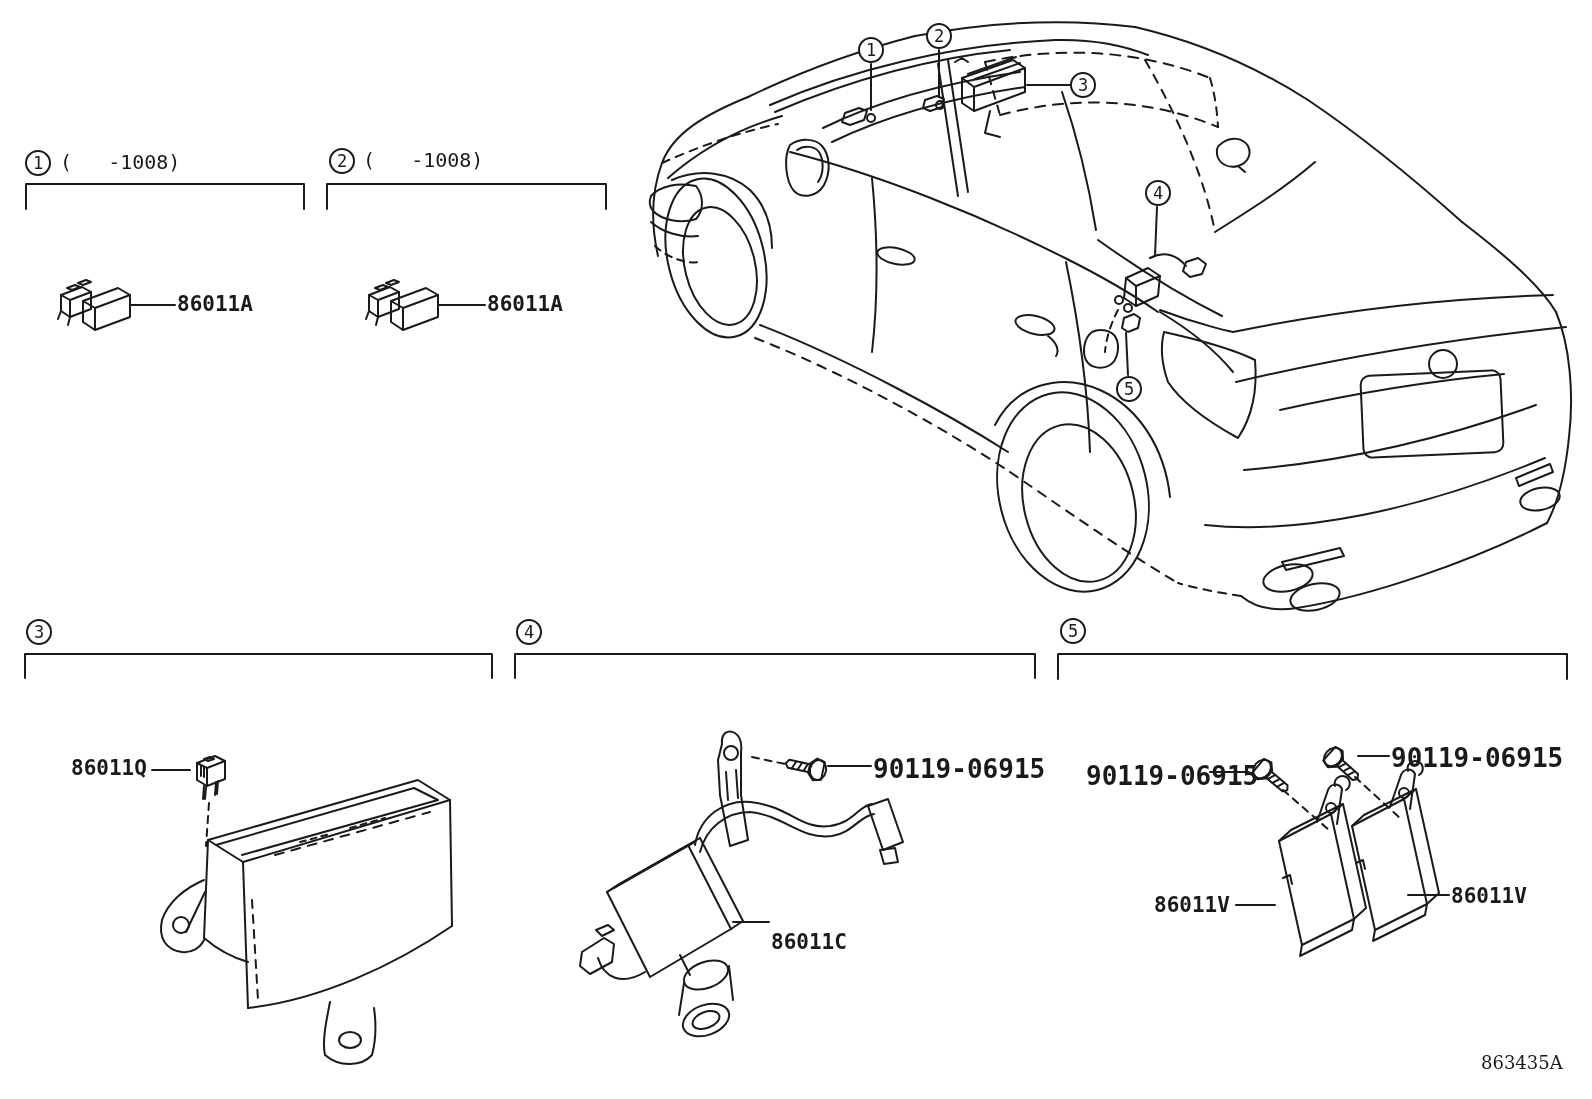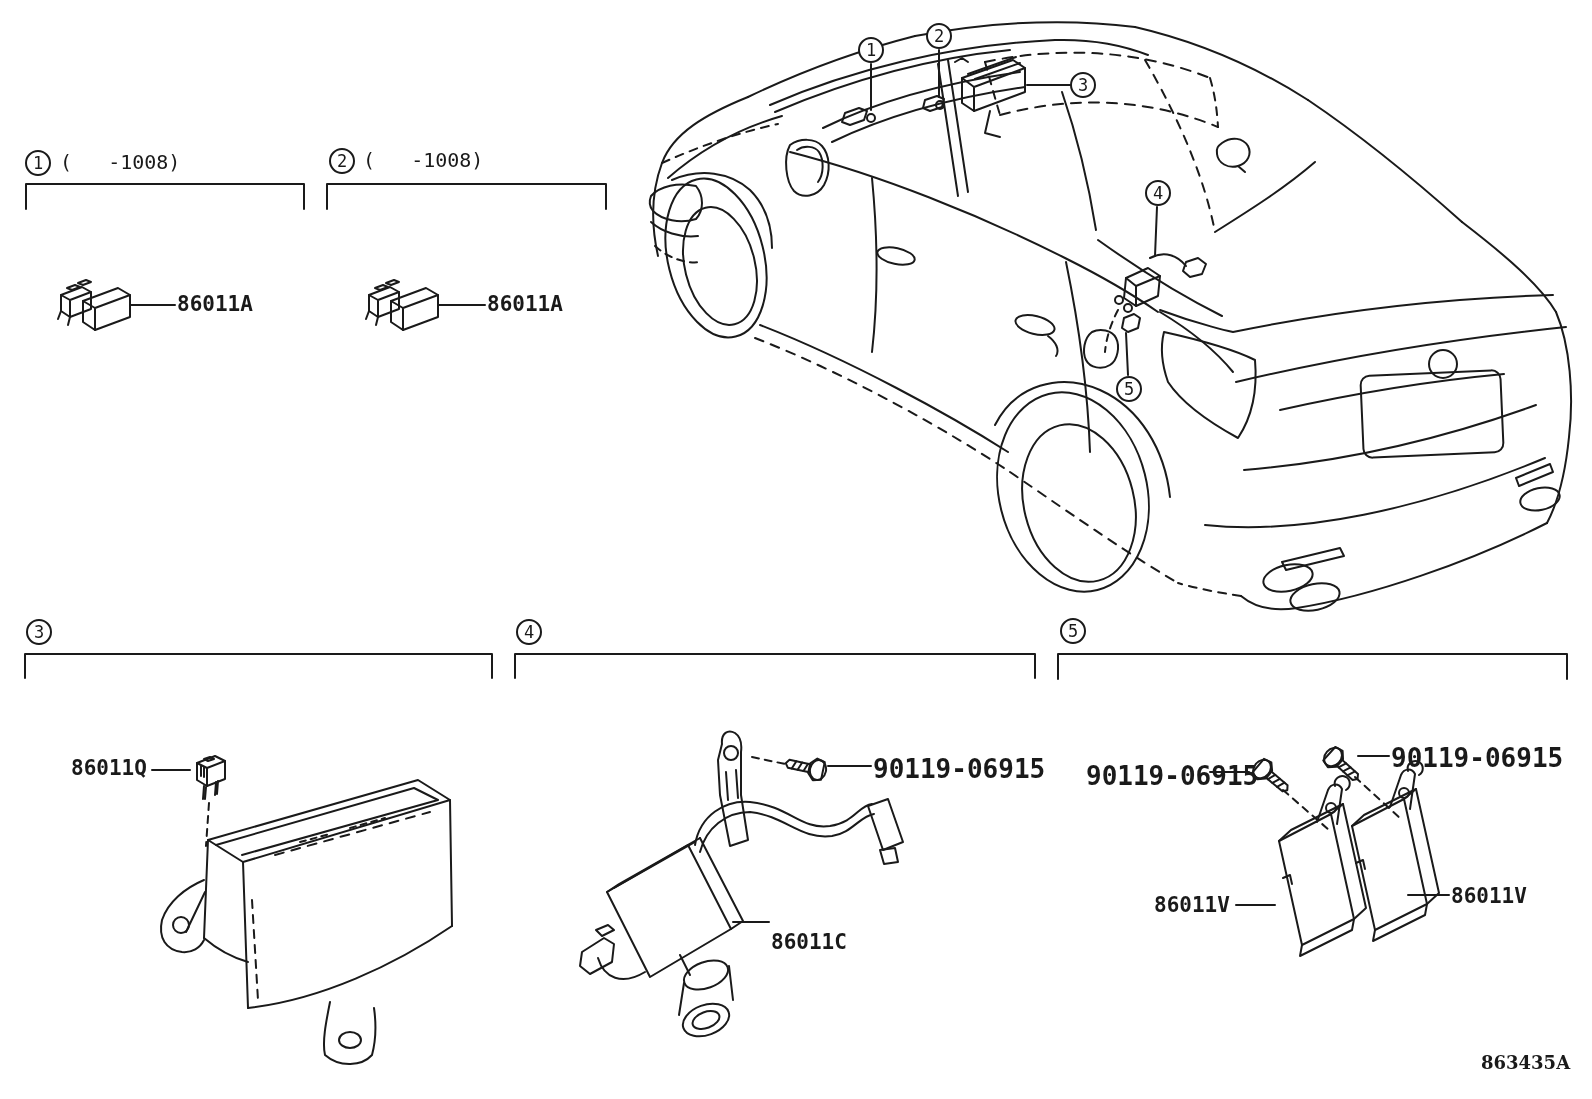--- a/index.html
+++ b/index.html
@@ -14,21 +14,21 @@
     display:flex;align-items:center;justify-content:center;
     font-size:17px;font-weight:400;z-index:3;
   }
   .lbl{
     position:absolute;white-space:pre;font-weight:700;font-size:21px;
     line-height:1;z-index:2;text-align:right;
   }
   .lbl.screw{font-size:26px;}
   .lbl.range{font-weight:400;font-size:20px;}
   .footer-code{
-    position:absolute;font-family:"DejaVu Serif", serif;font-weight:700;
+    position:absolute;font-family:"DejaVu Serif", serif;font-weight:400;
     font-size:18px;line-height:1;z-index:2;
   }
 </style>
 </head>
 <body>
 
 <div id="canvas">
 
   <svg id="art" width="1592" height="1099" viewBox="0 0 1592 1099" fill="none" stroke="#1a1a1a" stroke-width="2" stroke-linecap="round" stroke-linejoin="round">
 

